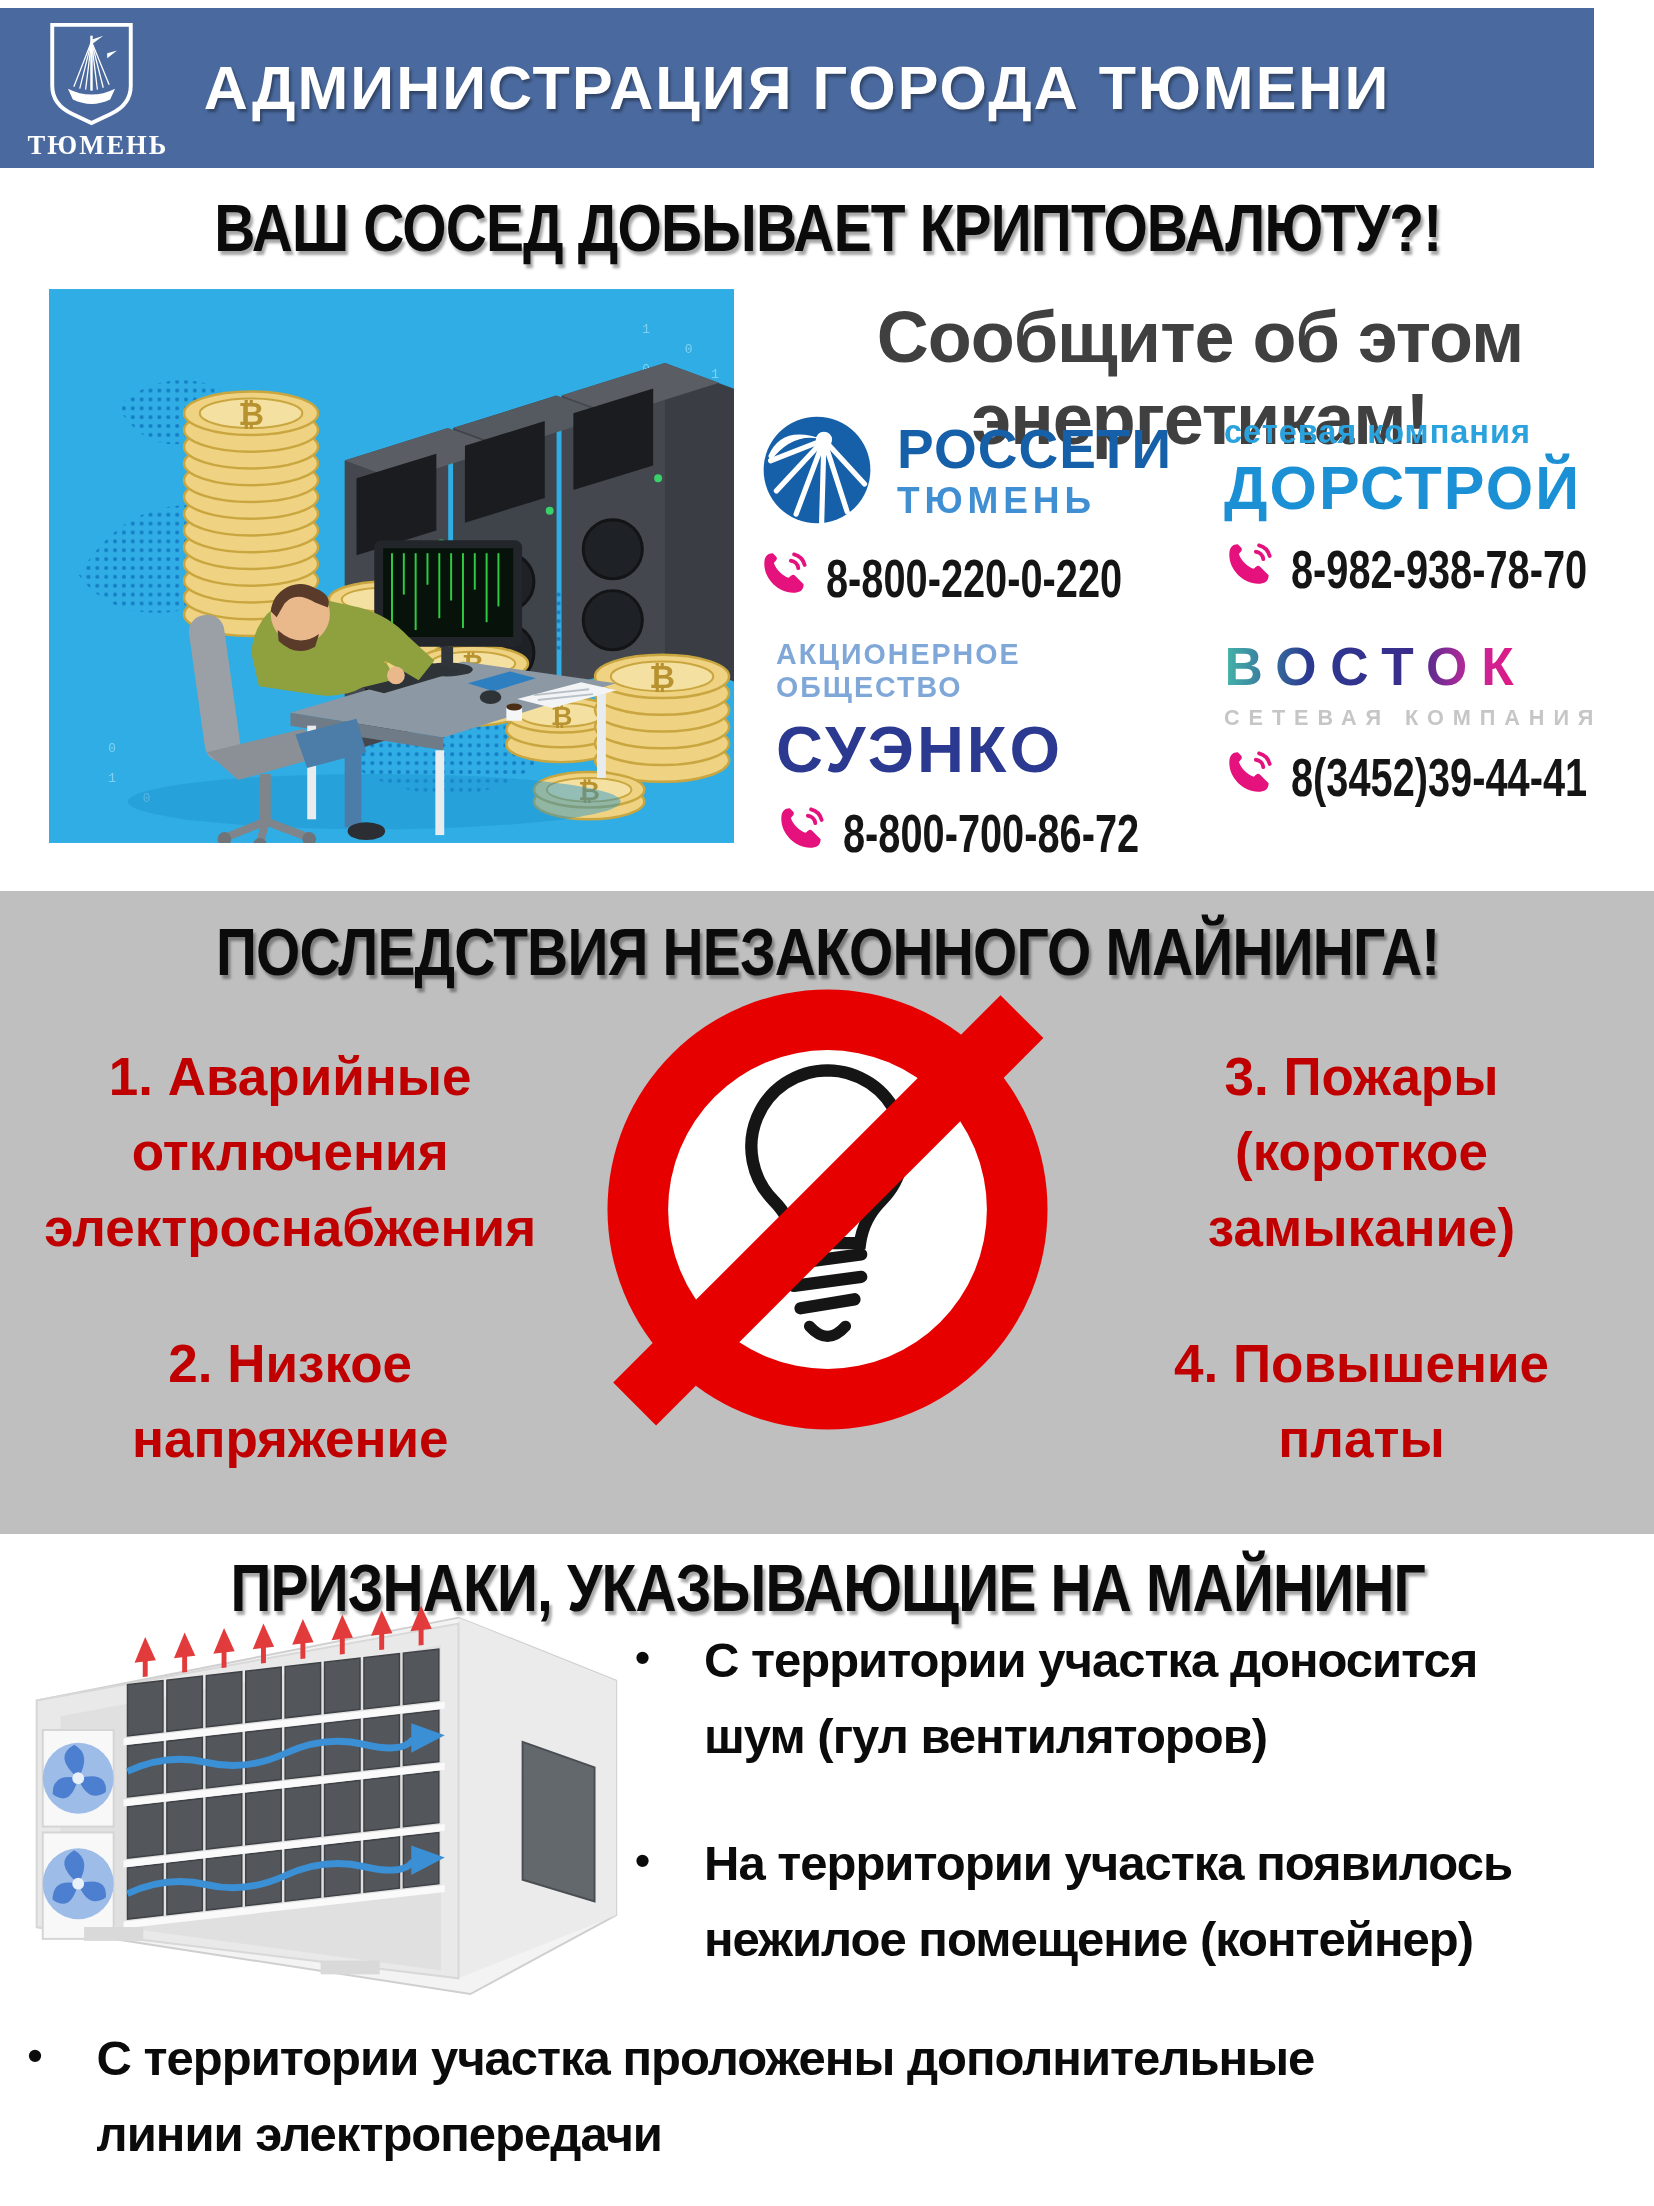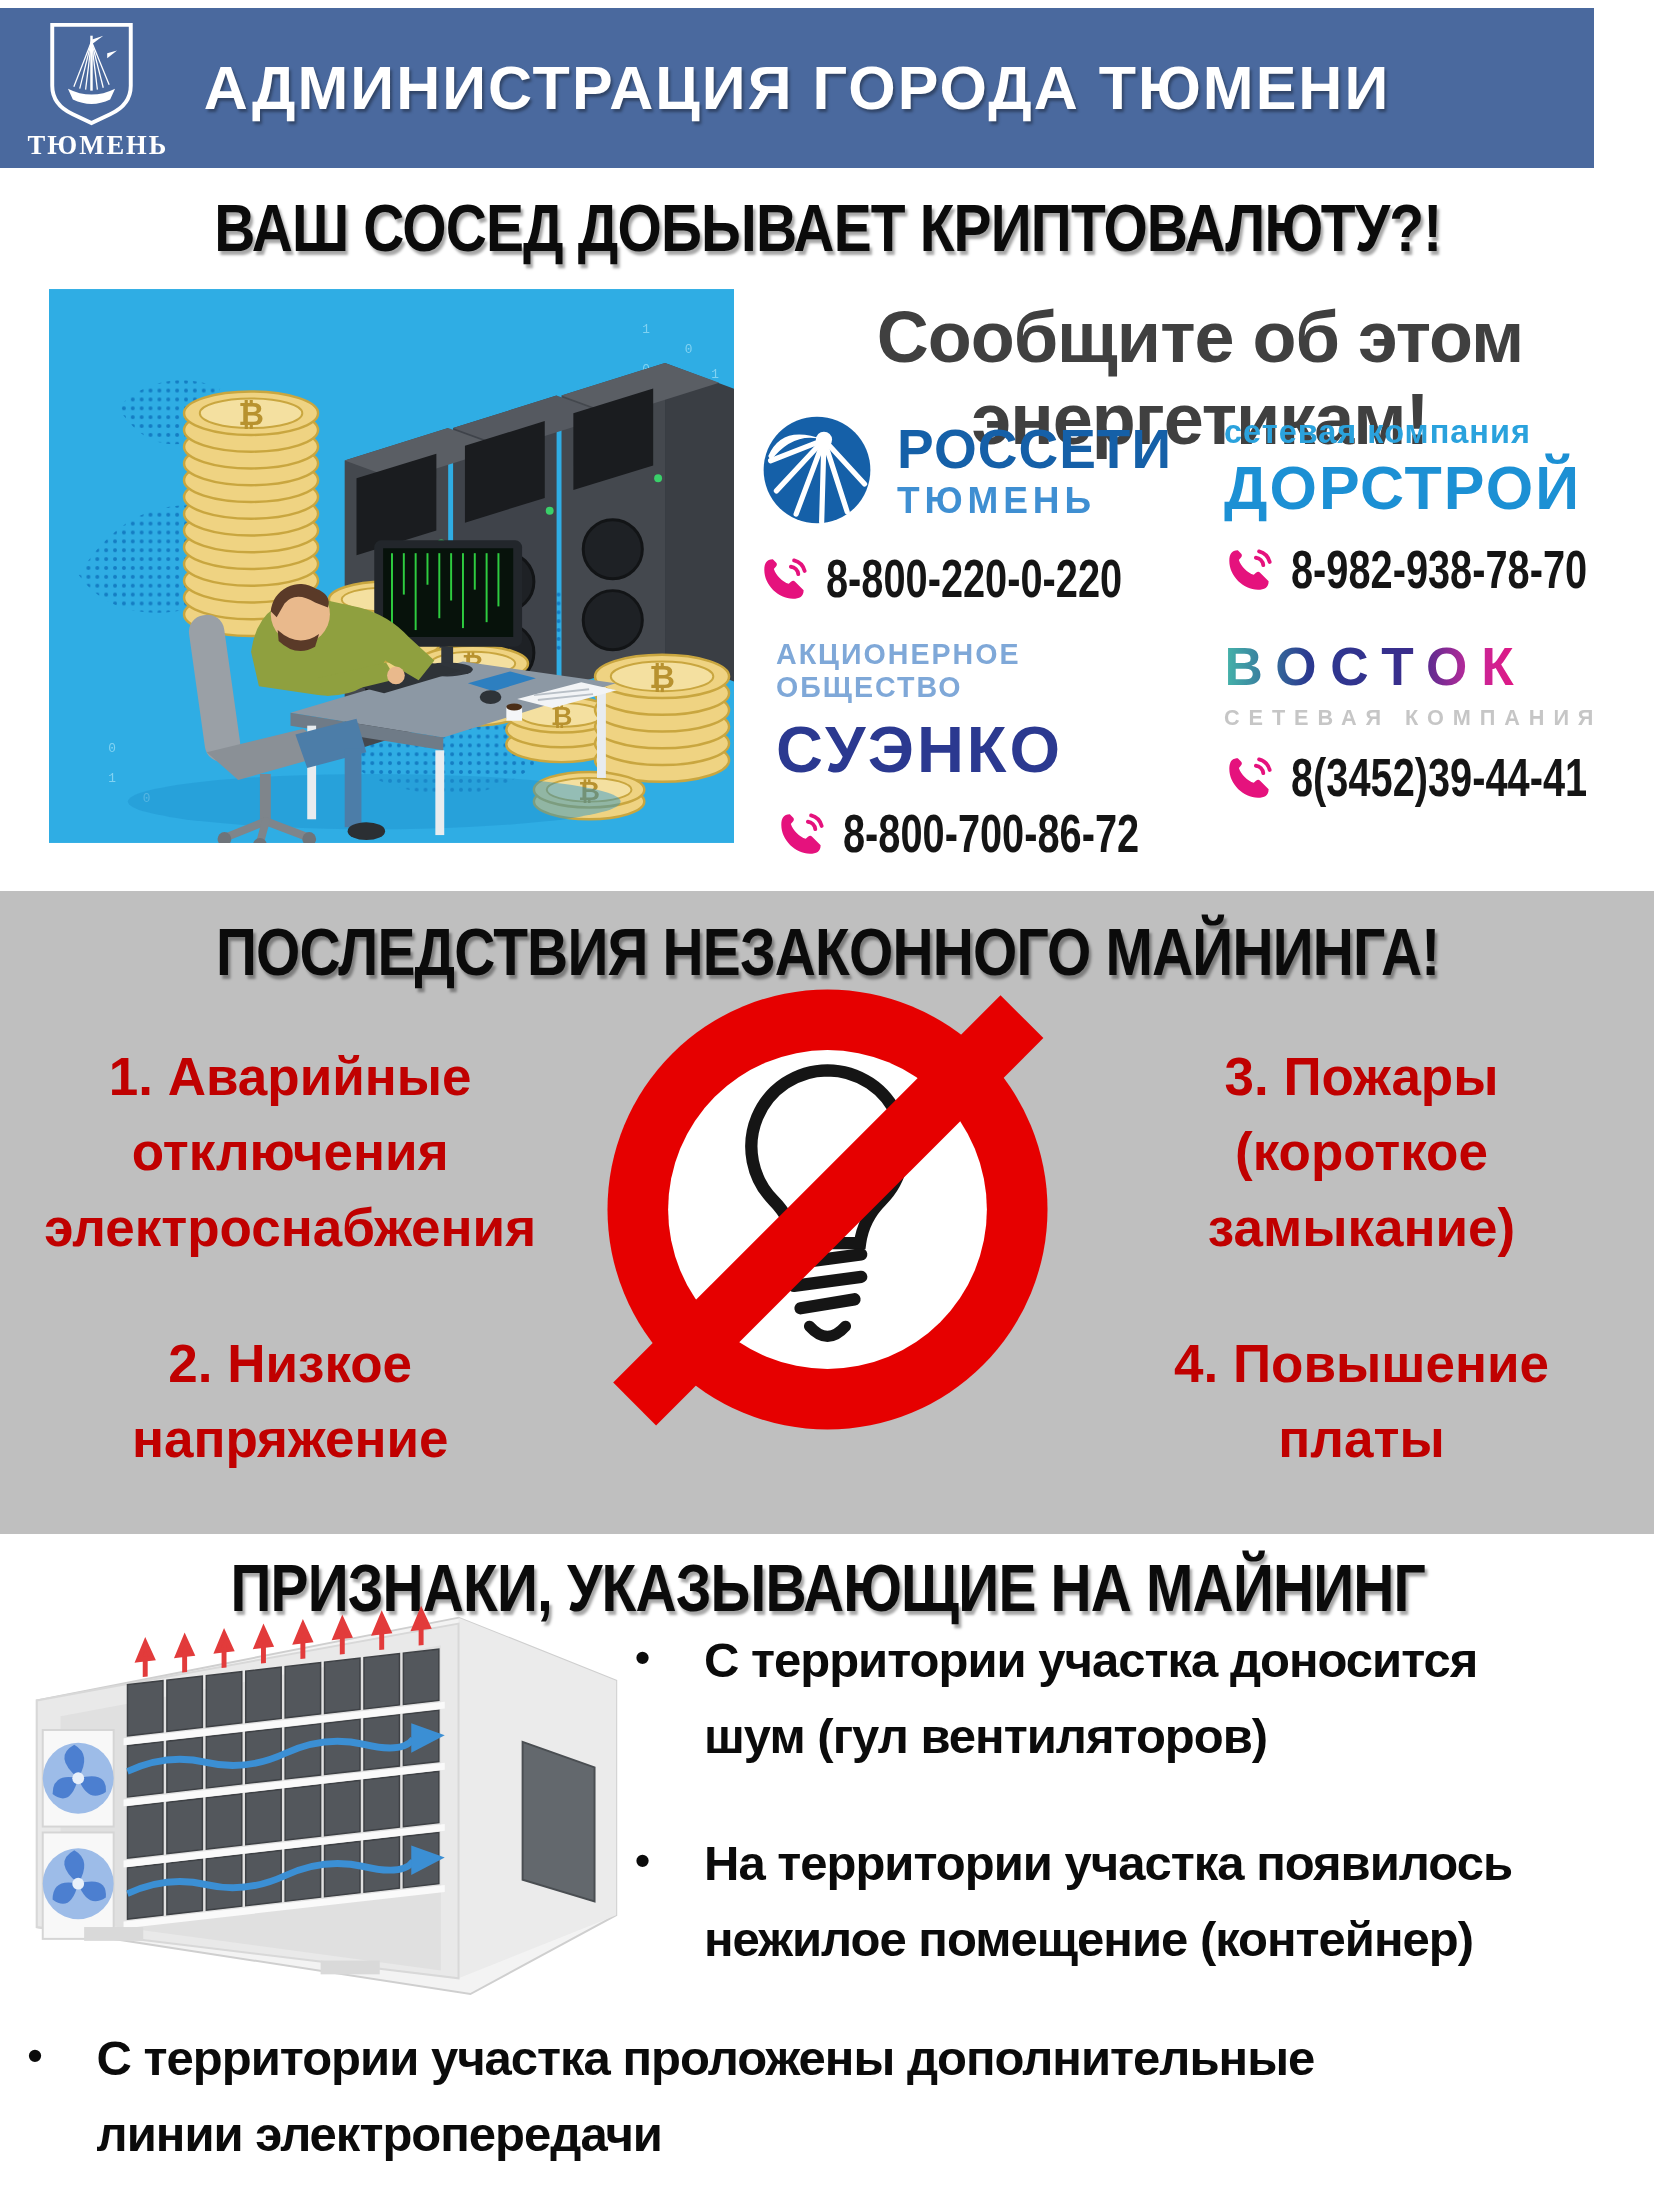--- a/index.html
+++ b/index.html
@@ -30,21 +30,21 @@
   .c-suenko{left:776px;top:638px;width:433px;}
   .c-vostok{left:1224px;top:638px;width:424px;}
   .ros-row{display:flex;align-items:center;gap:22px;}
   .ros-name{font-size:55px;font-weight:800;color:#1560A8;letter-spacing:1px;line-height:1.0;}
   .ros-region{font-size:37px;font-weight:800;color:#3F8FD2;letter-spacing:4.9px;margin-top:3.9px;}
   .dor-tag{font-size:32.5px;font-weight:700;color:#2AA2DD;letter-spacing:1px;}
   .dor-name{font-size:61px;font-weight:800;color:#1C90D4;letter-spacing:2px;margin-top:2px;}
   .sue-tag{font-size:28.6px;font-weight:700;color:#7FA8D8;letter-spacing:2px;}
   .sue-name{font-size:65px;font-weight:800;color:#2B3990;letter-spacing:3px;margin-top:8px;}
   .vos-tag{font-size:21.7px;font-weight:700;color:#C6C6C6;letter-spacing:8.9px;margin-top:2px;}
-  .phone{display:flex;align-items:flex-end;gap:15.8px;margin-top:15.8px;}
+  .phone{display:flex;align-items:flex-start;gap:15.8px;margin-top:15.8px;}
   .phone-num{font-size:53px;font-weight:600;color:#151515;display:inline-block;
         transform:scaleX(.75);transform-origin:left center;white-space:nowrap;letter-spacing:0px;}
 
   
   .sec2{position:absolute;left:0;top:891px;width:1655px;height:643px;background:#BFBFBF;}
   .s2-title{position:absolute;left:0;top:22px;width:1655px;text-align:center;}
   .red-col{position:absolute;width:537px;text-align:center;color:#C00000;font-weight:700;
         font-size:53px;line-height:1.42;}
   .red-left{left:21.7px;top:148px;}
   .red-right{left:1093px;top:148px;}

